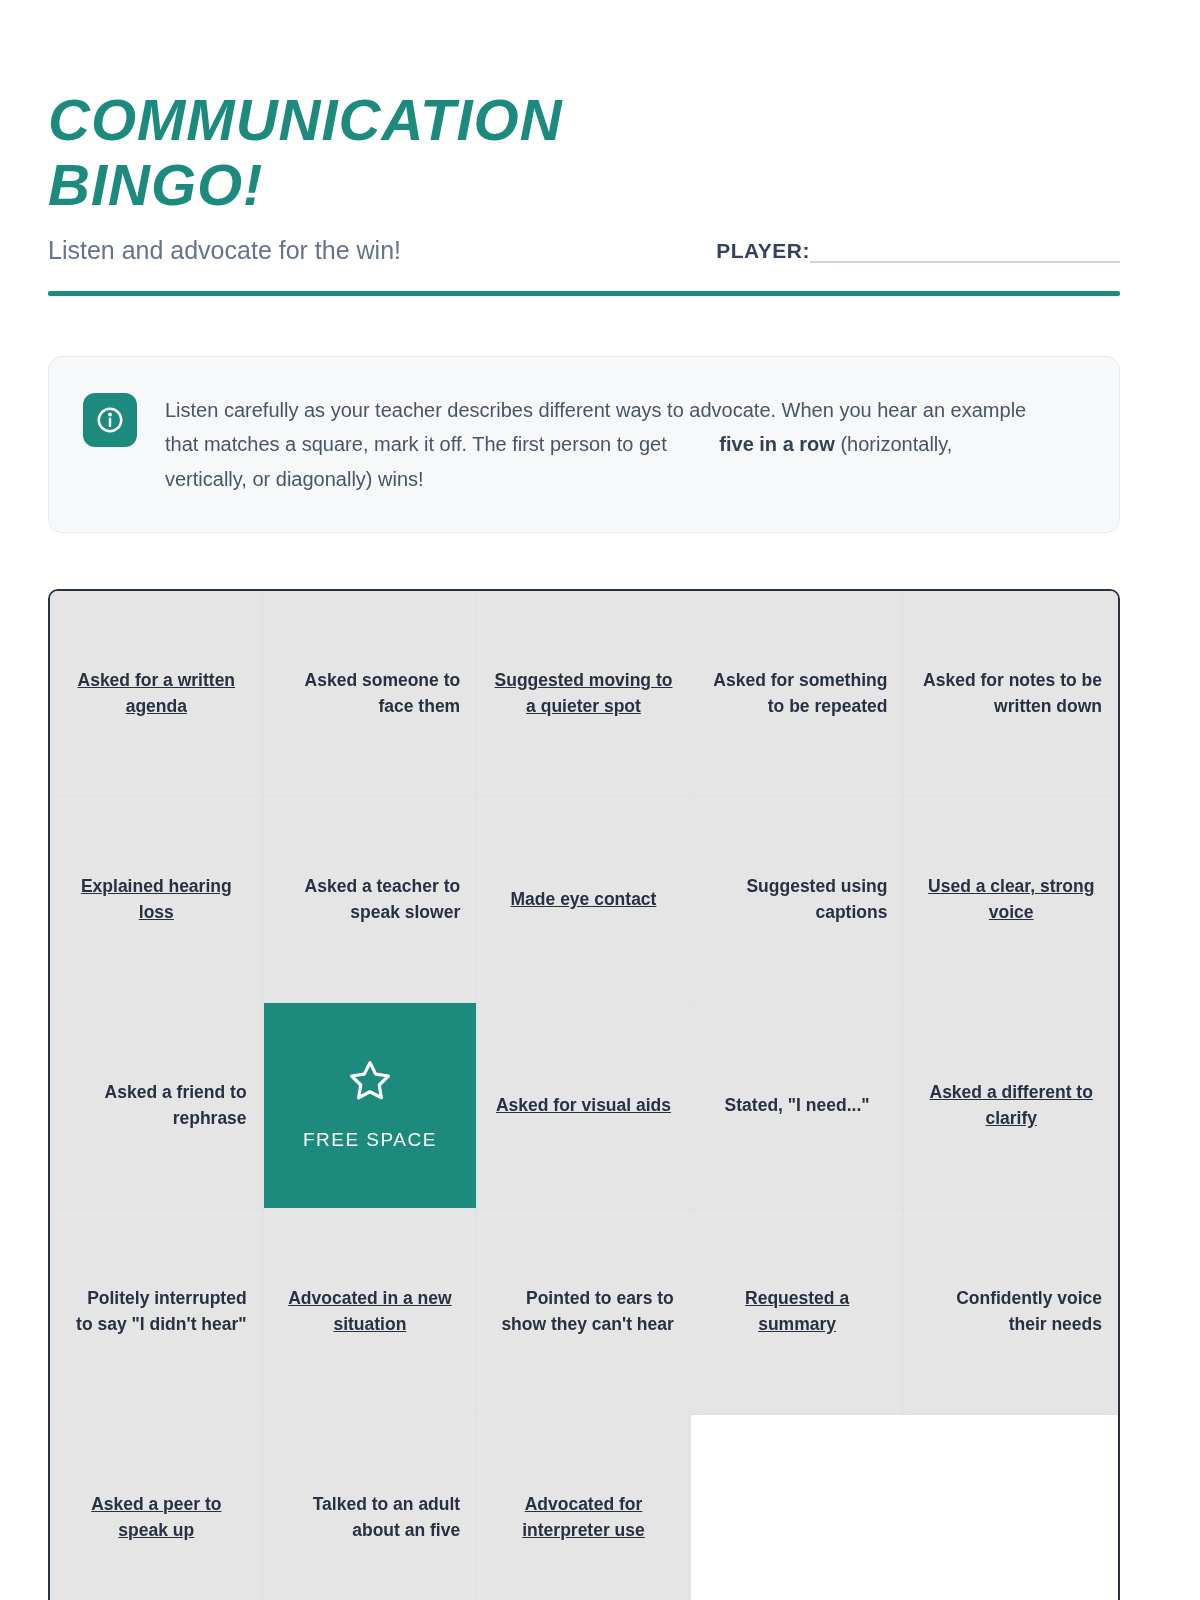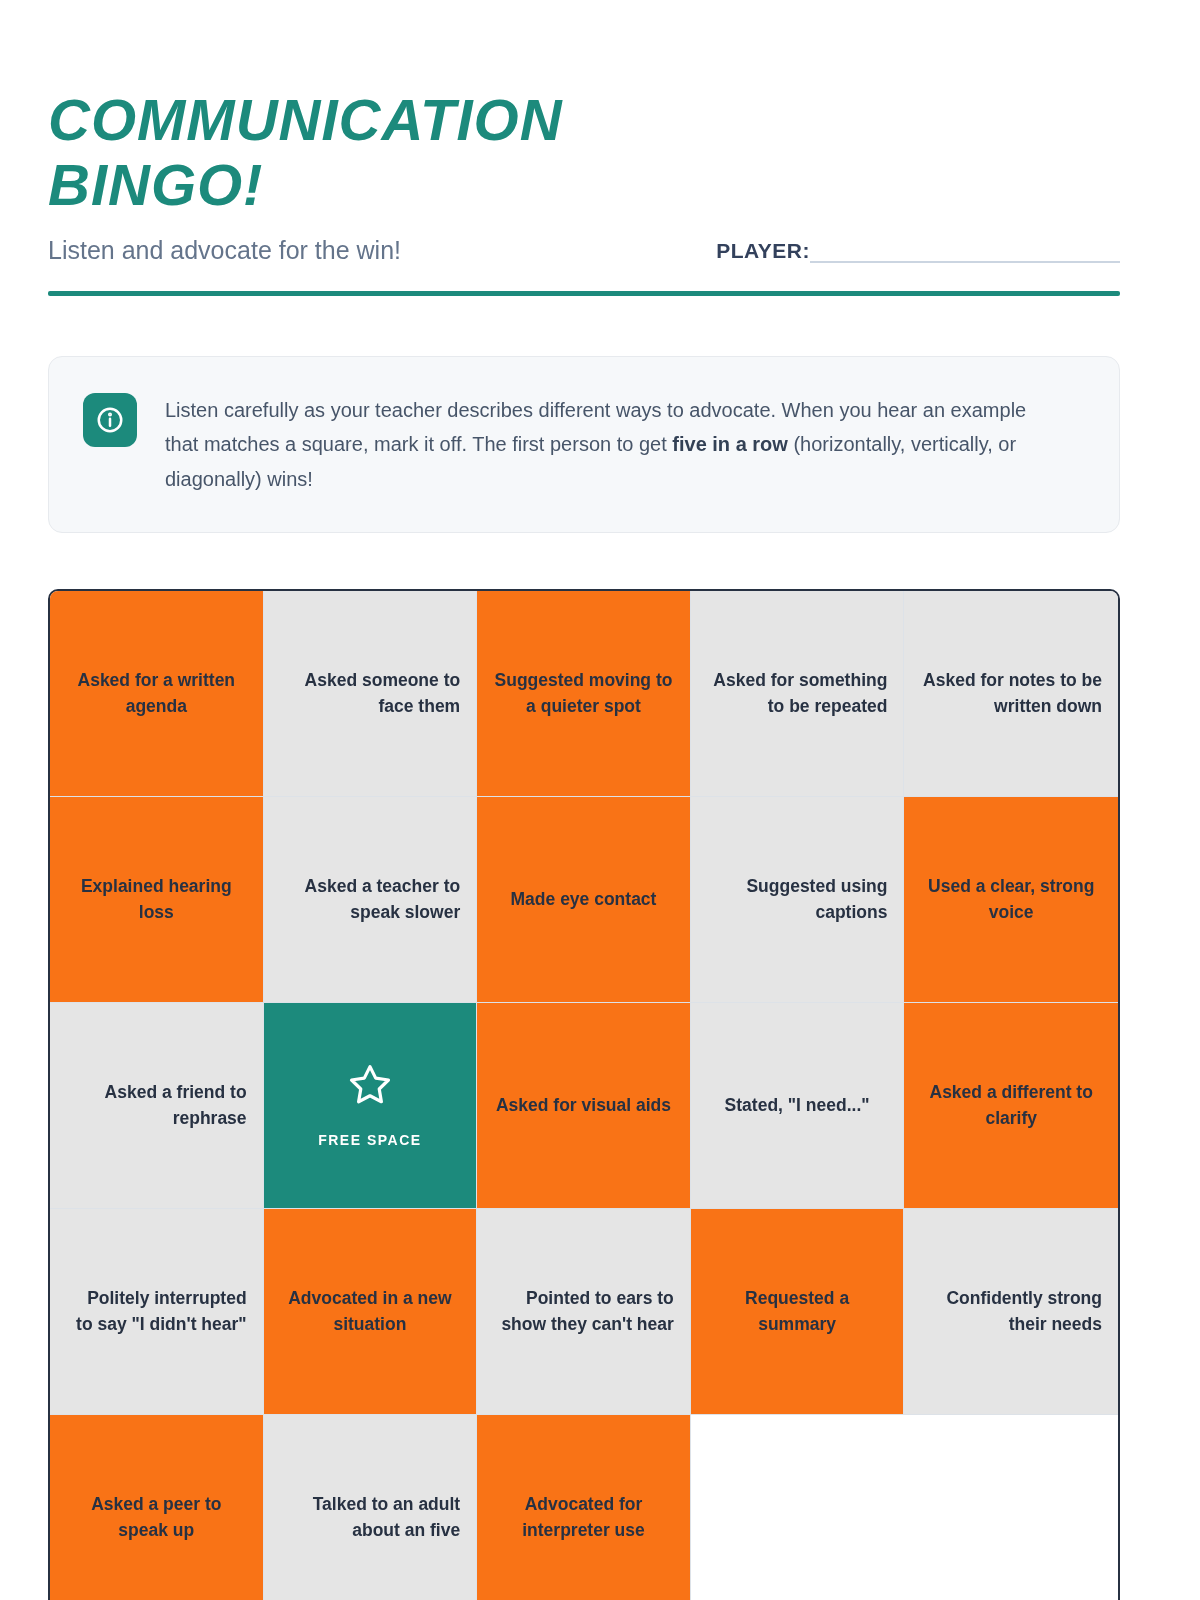--- a/index.html
+++ b/index.html
@@ -81,21 +81,21 @@
     display: flex;
     align-items: center;
     justify-content: center;
   }
   .instr-text {
     font-size: 20px;
     line-height: 1.72;
     color: #475569;
     max-width: 870px;
   }
-  .instr-text strong { color: #334155; }
+  .instr-text strong { color: #334155; margin-left: 47px; }
   
   .grid-wrap {
     margin-top: 56px;
     border: 2.5px solid #273142;
     border-radius: 10px;
     overflow: hidden;
   }
   .grid {
     display: grid;
     grid-template-columns: repeat(5, 1fr);
@@ -109,30 +109,30 @@
     text-align: center;
     padding: 14px 16px;
     font-size: 17.5px;
     font-weight: 700;
     line-height: 1.45;
     color: #273142;
     border-right: 1px solid #dde2e8;
     border-bottom: 1px solid #dde2e8;
   }
   .cell:nth-child(5n) { border-right: none; }
-  .cell.shade-a { background: #f97316; }
+  .cell.shade-a { background: #e5e5e5; text-decoration: underline; }
   .cell.shade-b { background: #e5e5e5; text-align: right; }
   .cell.free {
     background: #1c8a7c;
     color: #ffffff;
   }
   .free-star { margin-bottom: 14px; }
   .free-label {
-    font-size: 14px;
-    font-weight: 700;
+    font-size: 19px;
+    font-weight: 400;
     letter-spacing: 1.5px;
   }
 </style>
 </head>
 <body>
 
 <div class="page">
 
   <h1 class="title">COMMUNICATION BINGO!</h1>
 
@@ -213,21 +213,21 @@
         <div class="cell shade-a">
           <span>Advocated in a new situation</span>
         </div>
         <div class="cell shade-b">
           <span>Pointed to ears to show they can't hear</span>
         </div>
         <div class="cell shade-a">
           <span>Requested a summary</span>
         </div>
         <div class="cell shade-b">
-          <span>Confidently strong their needs</span>
+          <span>Confidently voice their needs</span>
         </div>
         <div class="cell shade-a">
           <span>Asked a peer to speak up</span>
         </div>
         <div class="cell shade-b">
           <span>Talked to an adult about an five</span>
         </div>
         <div class="cell shade-a">
           <span>Advocated for interpreter use</span>
         </div>

